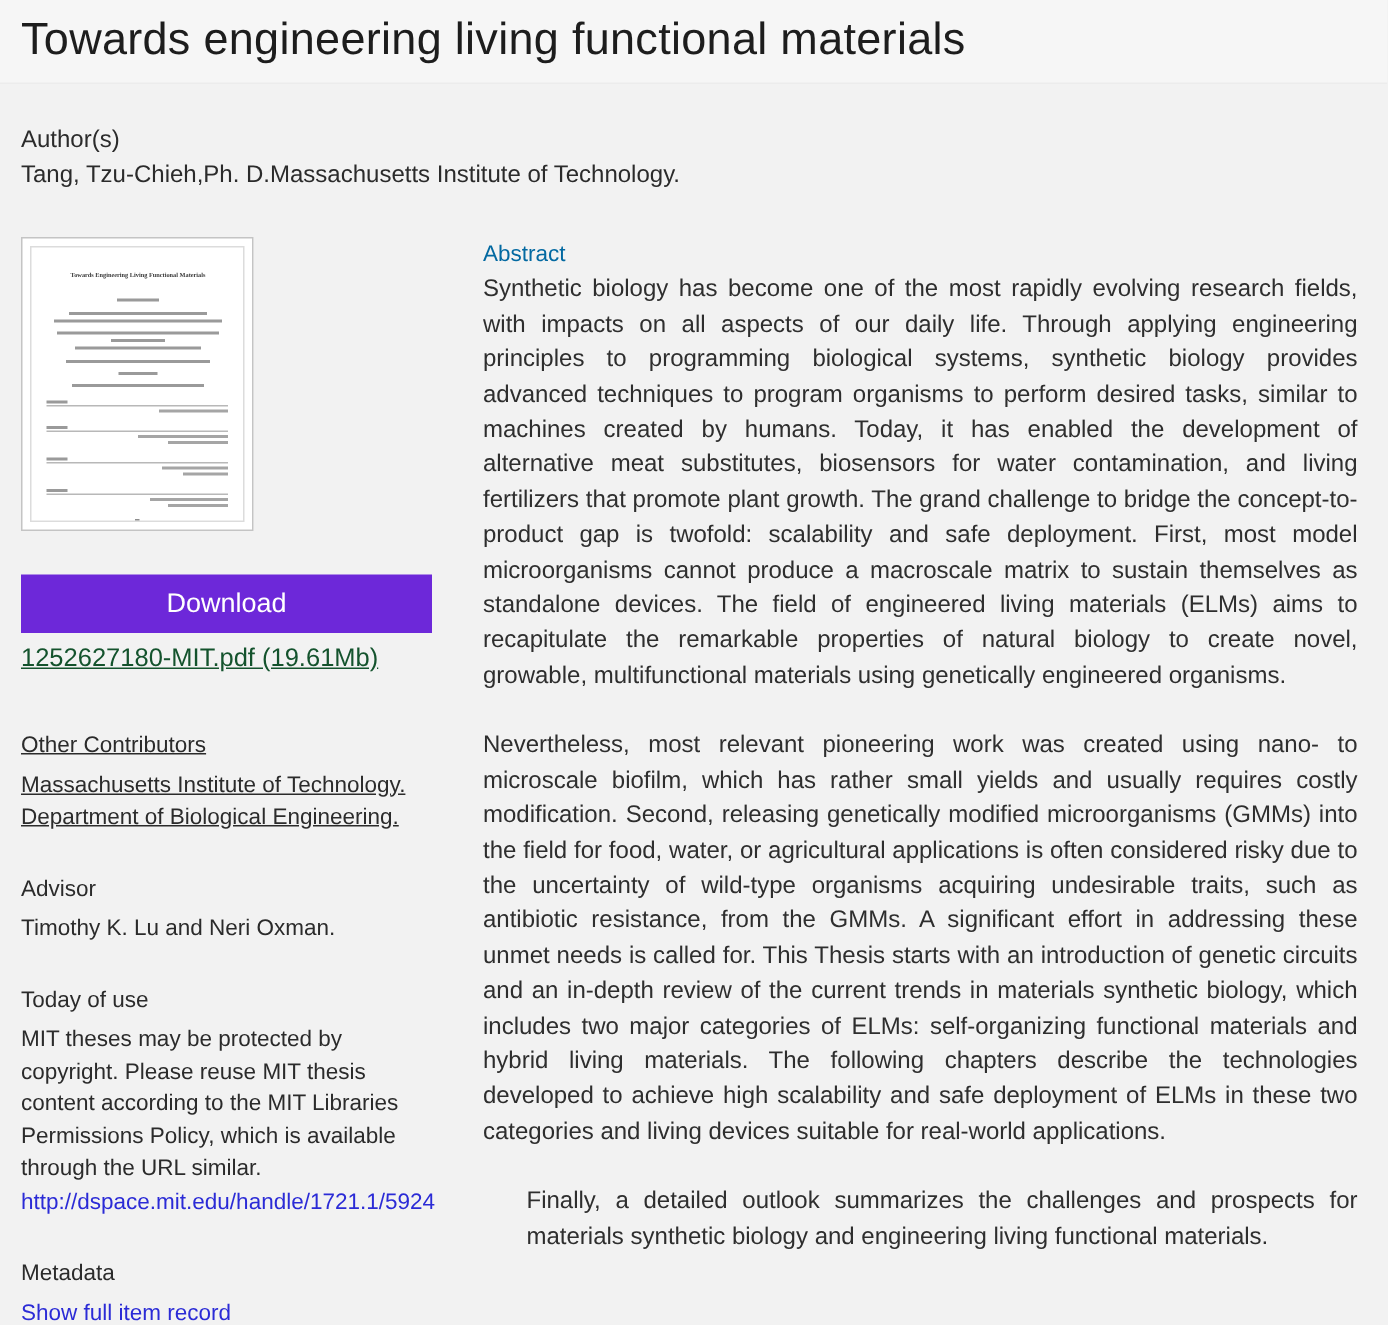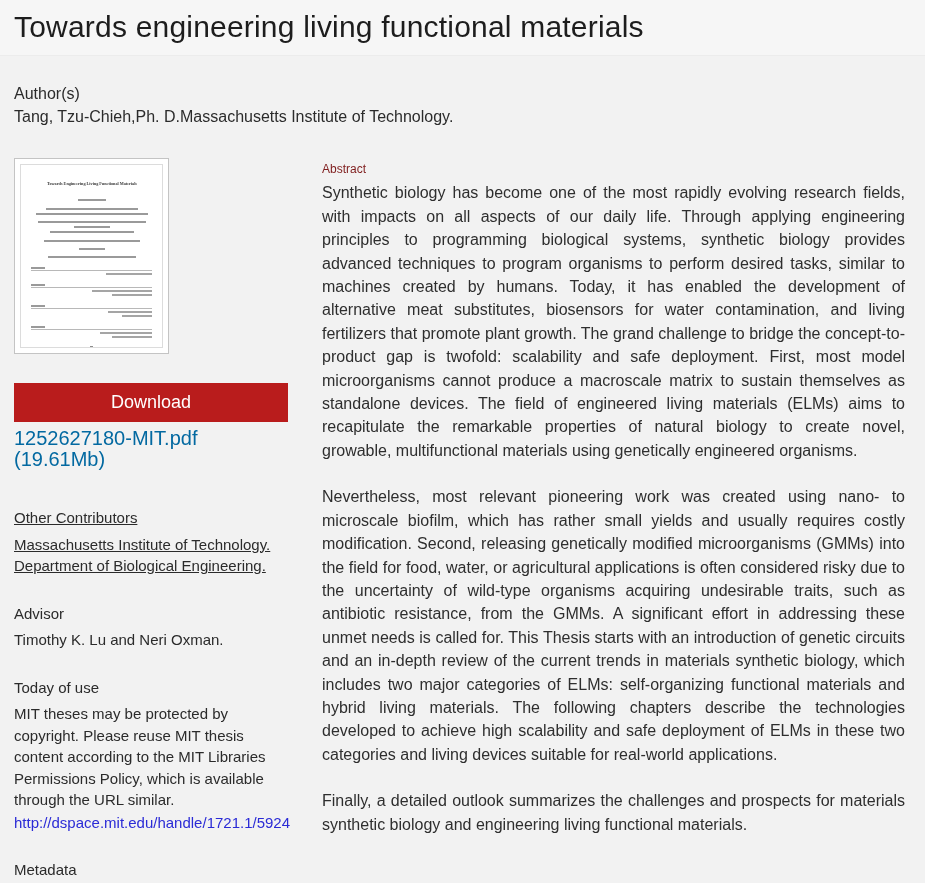--- a/index.html
+++ b/index.html
@@ -55,41 +55,41 @@
   .tbar { background:#9a9a9a; height:2px; margin:0 auto; }
   .sig-block { margin-top:9px; }
   .sig-label { width:14px; height:2px; background:#9a9a9a; margin-bottom:1px; }
   .sig-line { height:1px; background:#b8b8b8; width:100%; }
   .sig-right { height:2px; background:#a5a5a5; margin:2px 0 0 auto; }
   .pagenum { width:3px; height:3px; background:#8d8d8d; margin:8px auto 0 auto; }
 
   
   .download-btn {
     margin-top:29px; width:274px; height:39px; box-sizing:border-box;
-    background:#b91c1c; color:#ffffff;
+    background:#6d28d9; color:#ffffff;
     display:flex; align-items:center; justify-content:center;
     font-size:18px; text-decoration:none; cursor:pointer;
   }
-  .file-info { margin-top:6px; font-size:20px; color:#0369a1; line-height:21px; }
+  .file-info { margin-top:6px; font-size:17px; color:#14532d; line-height:21px;text-decoration:underline; }
 
   
   .side-section { margin-top:26px; font-size:15px; line-height:21.5px; color:#2b2b2b; }
   .side-section.first { margin-top:37px;text-decoration:underline; }
   .side-heading { margin-bottom:5px; }
   a.blue-link { color:#2b2bd6; text-decoration:none; cursor:pointer; }
   .terms-body { max-width:274px; }
   .side-link-line { margin-top:1px; white-space:nowrap; }
 
   
-  .abstract-heading { font-size:12px; line-height:23.4px; color:#7f1d1d; }
+  .abstract-heading { font-size:15px; line-height:23.4px; color:#0369a1; }
   .para {
     font-size:16px; line-height:23.4px; color:#2e2e2e;
     text-align:justify; margin:0 0 23px 0;
   }
-  .para:last-child { margin-bottom:0; }
+  .para:last-child { margin-bottom:0;margin-left:29px; }
 </style>
 </head>
 <body>
 
 <div class="header">
   <h1 class="page-title">Towards engineering living functional materials</h1>
 </div>
 
 <div class="author-block">
   <div>Author(s)</div>

